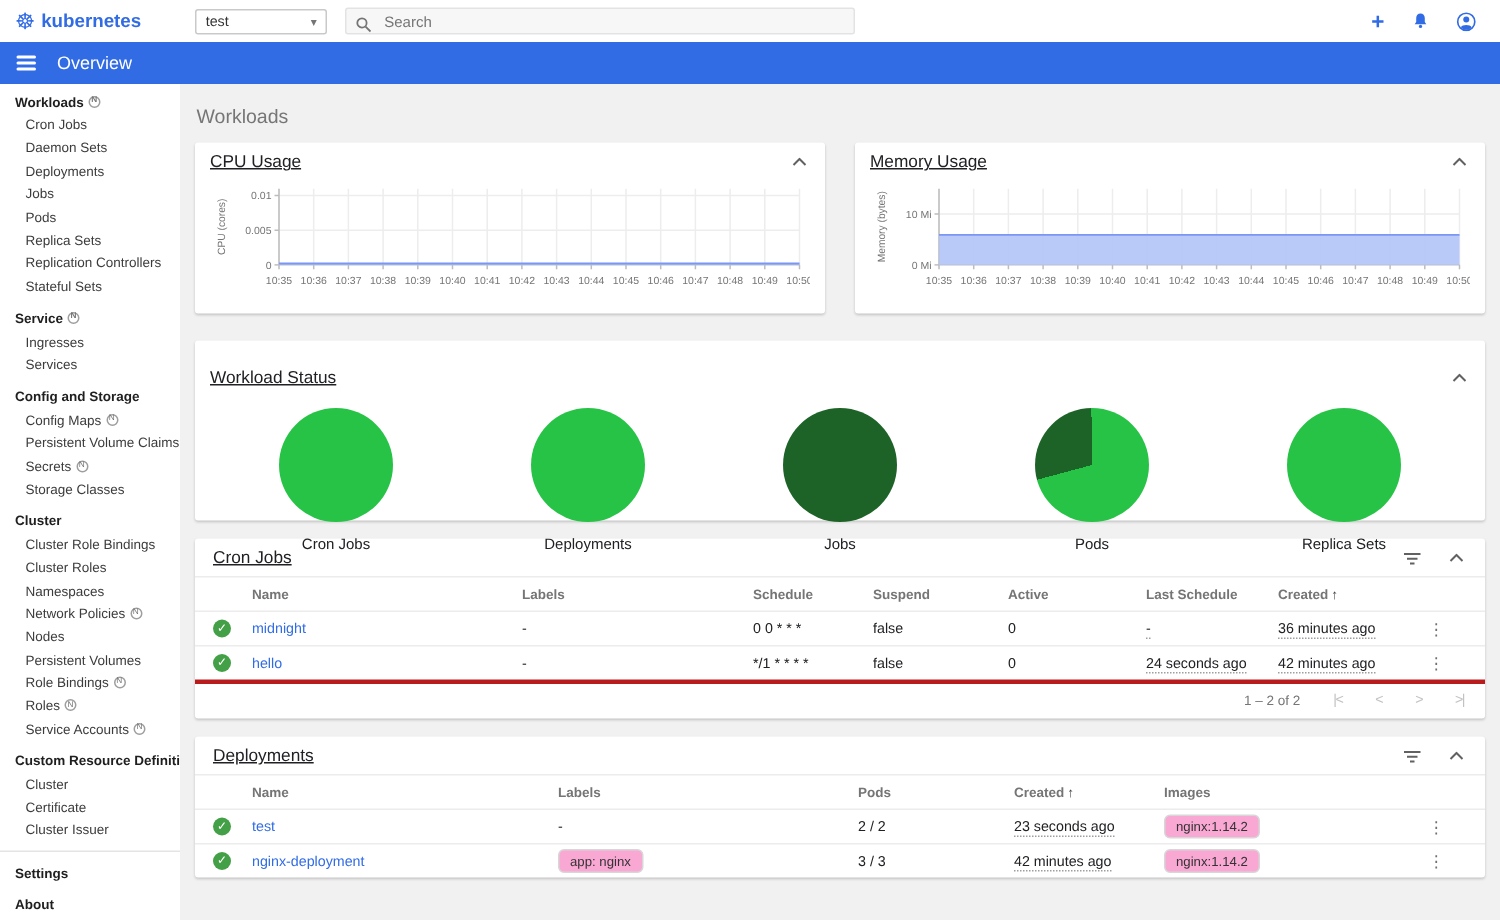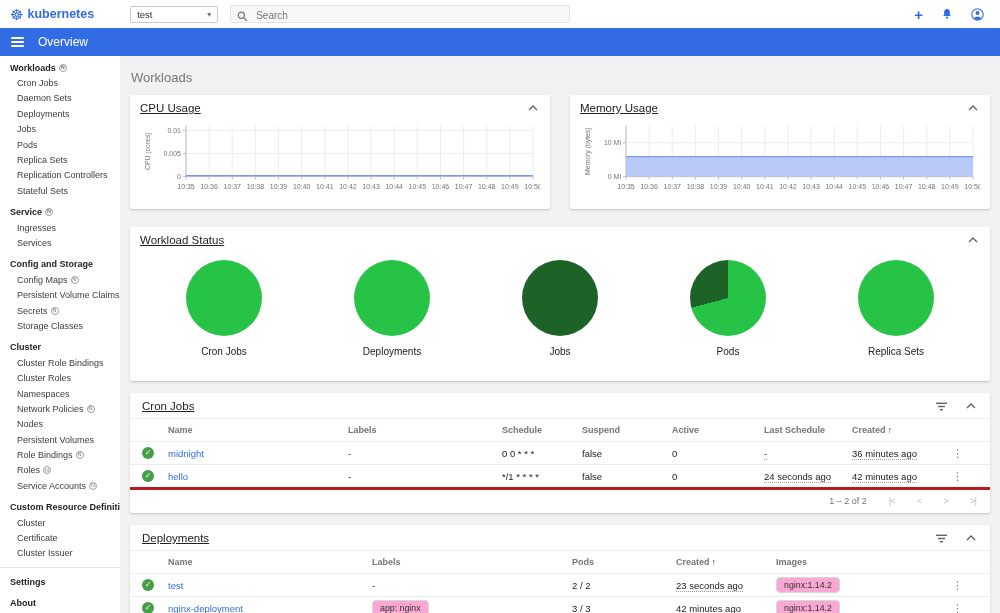--- a/index.html
+++ b/index.html
@@ -67,21 +67,21 @@
   .page-title { font-size:13px; color:#767676; margin:14px 0 10px 1px; }
   .card { background:#fff; border-radius:2px; box-shadow:0 1px 2px rgba(0,0,0,0.2); }
   .charts-row { display:flex; gap:20px; margin-bottom:18px; }
   .chart-card { flex:1; height:114px; padding:7px 10px 2px; }
   .card-head { display:flex; align-items:center; }
   .card-title { font-size:11.5px; color:#202124; flex:1;text-decoration:underline; }
   .chev { width:14px; height:10px; display:flex; align-items:center; justify-content:center; cursor:pointer; }
   .filter-btn { margin-right:16px; cursor:pointer; display:flex; }
   .chart-svg { display:block; width:100%; height:86px; margin-top:2px; }
   
-  .status-card { margin-bottom:12px; padding:7px 10px 12px; height:154px; }
+  .status-card { margin-bottom:12px; padding:19px 10px 12px; height:120px; }
   .pies { display:flex; justify-content:space-around; margin-top:14px; }
   .pie-wrap { display:flex; flex-direction:column; align-items:center; width:160px; }
   .pie { width:76px; height:76px; border-radius:50%; }
   .pie-label { margin-top:10px; font-size:10px; color:#202124; }
   
   .table-card { margin-bottom:12px; }
   .table-head { display:flex; align-items:center; padding:7px 12px 6px; }
   .gt-row {
     display:grid; align-items:center; min-height:23px; padding:0 12px;
     border-top:1px solid #ececec; font-size:9.5px; color:#202124;

